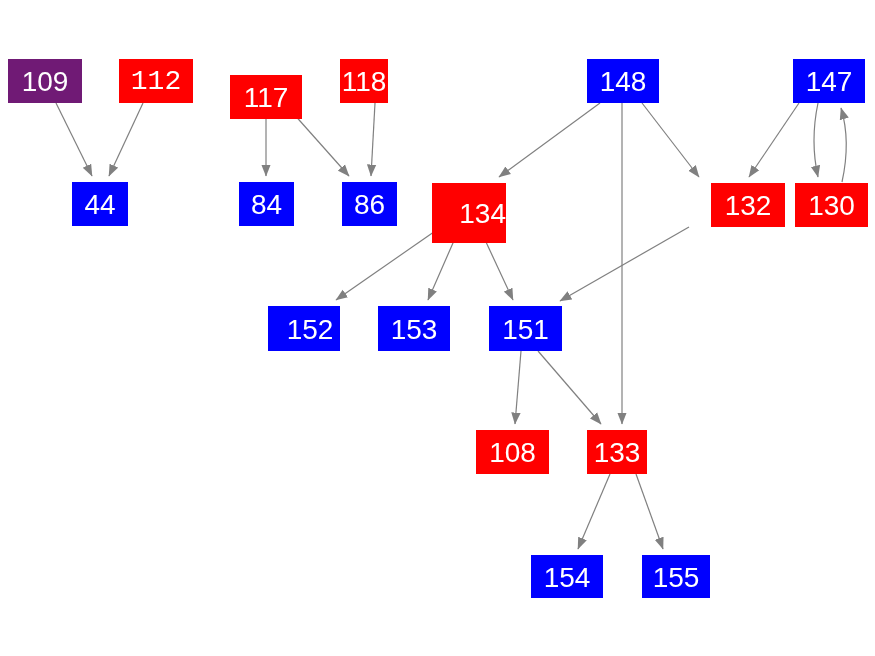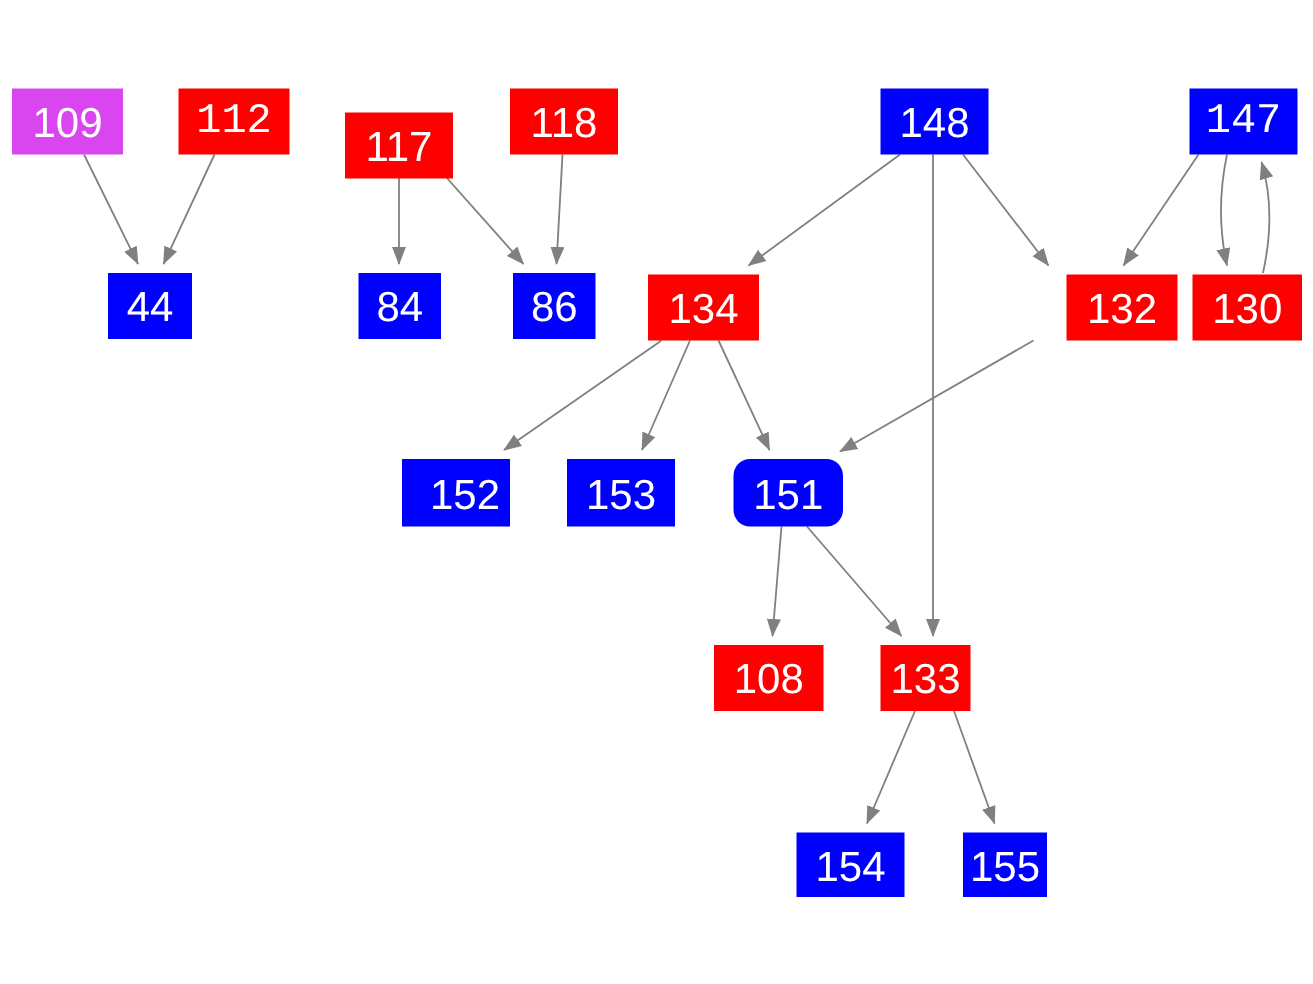--- a/index.html
+++ b/index.html
@@ -71,71 +71,71 @@
       <path d="M441,227 L336,300" class="edge" stroke="#808080" marker-end="url(#arrowhead)"></path>
       <path d="M460,227 L428,300" class="edge" stroke="#808080" marker-end="url(#arrowhead)"></path>
       <path d="M479,227 L513,300" class="edge" stroke="#808080" marker-end="url(#arrowhead)"></path>
       <path d="M689,227 L560,301" class="edge" stroke="#808080" marker-end="url(#arrowhead)"></path>
       <path d="M521,351 L515,424" class="edge" stroke="#808080" marker-end="url(#arrowhead)"></path>
       <path d="M538,351 L601,424" class="edge" stroke="#808080" marker-end="url(#arrowhead)"></path>
       <path d="M610,474 L578,549" class="edge" stroke="#808080" marker-end="url(#arrowhead)"></path>
       <path d="M636,474 L663,549" class="edge" stroke="#808080" marker-end="url(#arrowhead)"></path>
     </svg>
   <div id="node-layer">
-      <div class="node" style="left: 8px; top: 59px; width: 74px; height: 44px; background: #d946ef;">
+      <div class="node" style="left: 8px; top: 59px; width: 74px; height: 44px; background: #701a75;">
         <span>109</span>
       </div>
       <div class="node" style="left: 119px; top: 59px; width: 74px; height: 44px; background: rgb(255, 0, 0); font-family: Liberation Mono, monospace;">
         <span>112</span>
       </div>
       <div class="node" style="left: 230px; top: 59px; width: 72px; height: 44px; background: rgb(255, 0, 0); margin-top: 16px;">
         <span>117</span>
       </div>
-      <div class="node" style="left: 340px; top: 59px; width: 72px; height: 44px; background: rgb(255, 0, 0);">
+      <div class="node" style="left: 340px; top: 59px; width: 48px; height: 44px; background: rgb(255, 0, 0);">
         <span>118</span>
       </div>
       <div class="node" style="left: 587px; top: 59px; width: 72px; height: 44px; background: rgb(0, 0, 255);">
         <span>148</span>
       </div>
-      <div class="node" style="left: 793px; top: 59px; width: 72px; height: 44px; background: rgb(0, 0, 255); font-family: Liberation Mono, monospace;">
+      <div class="node" style="left: 793px; top: 59px; width: 72px; height: 44px; background: rgb(0, 0, 255);">
         <span>147</span>
       </div>
       <div class="node" style="left: 72px; top: 182px; width: 56px; height: 44px; background: rgb(0, 0, 255);">
         <span>44</span>
       </div>
       <div class="node" style="left: 239px; top: 182px; width: 55px; height: 44px; background: rgb(0, 0, 255);">
         <span>84</span>
       </div>
       <div class="node" style="left: 342px; top: 182px; width: 55px; height: 44px; background: rgb(0, 0, 255);">
         <span>86</span>
       </div>
-      <div class="node" style="left: 432px; top: 183px; width: 74px; height: 44px; background: rgb(255, 0, 0);">
+      <div class="node" style="left: 432px; top: 183px; width: 74px; height: 60px; background: rgb(255, 0, 0); justify-content: flex-end;">
         <span>134</span>
       </div>
       <div class="node" style="left: 683px; top: 183px; width: 74px; height: 44px; background: rgb(255, 0, 0); margin-left: 28px;">
         <span>132</span>
       </div>
       <div class="node" style="left: 795px; top: 183px; width: 73px; height: 44px; background: rgb(255, 0, 0);">
         <span>130</span>
       </div>
       <div class="node" style="left: 268px; top: 306px; width: 72px; height: 45px; background: rgb(0, 0, 255); padding-left: 12px;">
         <span>152</span>
       </div>
       <div class="node" style="left: 378px; top: 306px; width: 72px; height: 45px; background: rgb(0, 0, 255);">
         <span>153</span>
       </div>
-      <div class="node" style="left: 489px; top: 306px; width: 73px; height: 45px; background: rgb(0, 0, 255); border-radius: 11px;">
+      <div class="node" style="left: 489px; top: 306px; width: 73px; height: 45px; background: rgb(0, 0, 255);">
         <span>151</span>
       </div>
       <div class="node" style="left: 476px; top: 430px; width: 73px; height: 44px; background: rgb(255, 0, 0);">
         <span>108</span>
       </div>
       <div class="node" style="left: 587px; top: 430px; width: 60px; height: 44px; background: rgb(255, 0, 0);">
         <span>133</span>
       </div>
       <div class="node" style="left: 531px; top: 555px; width: 72px; height: 43px; background: rgb(0, 0, 255);">
         <span>154</span>
       </div>
-      <div class="node" style="left: 642px; top: 555px; width: 56px; height: 43px; background: rgb(0, 0, 255);">
+      <div class="node" style="left: 642px; top: 555px; width: 68px; height: 43px; background: rgb(0, 0, 255);">
         <span>155</span>
       </div>
     </div>
 </div>
 
 </body></html>

